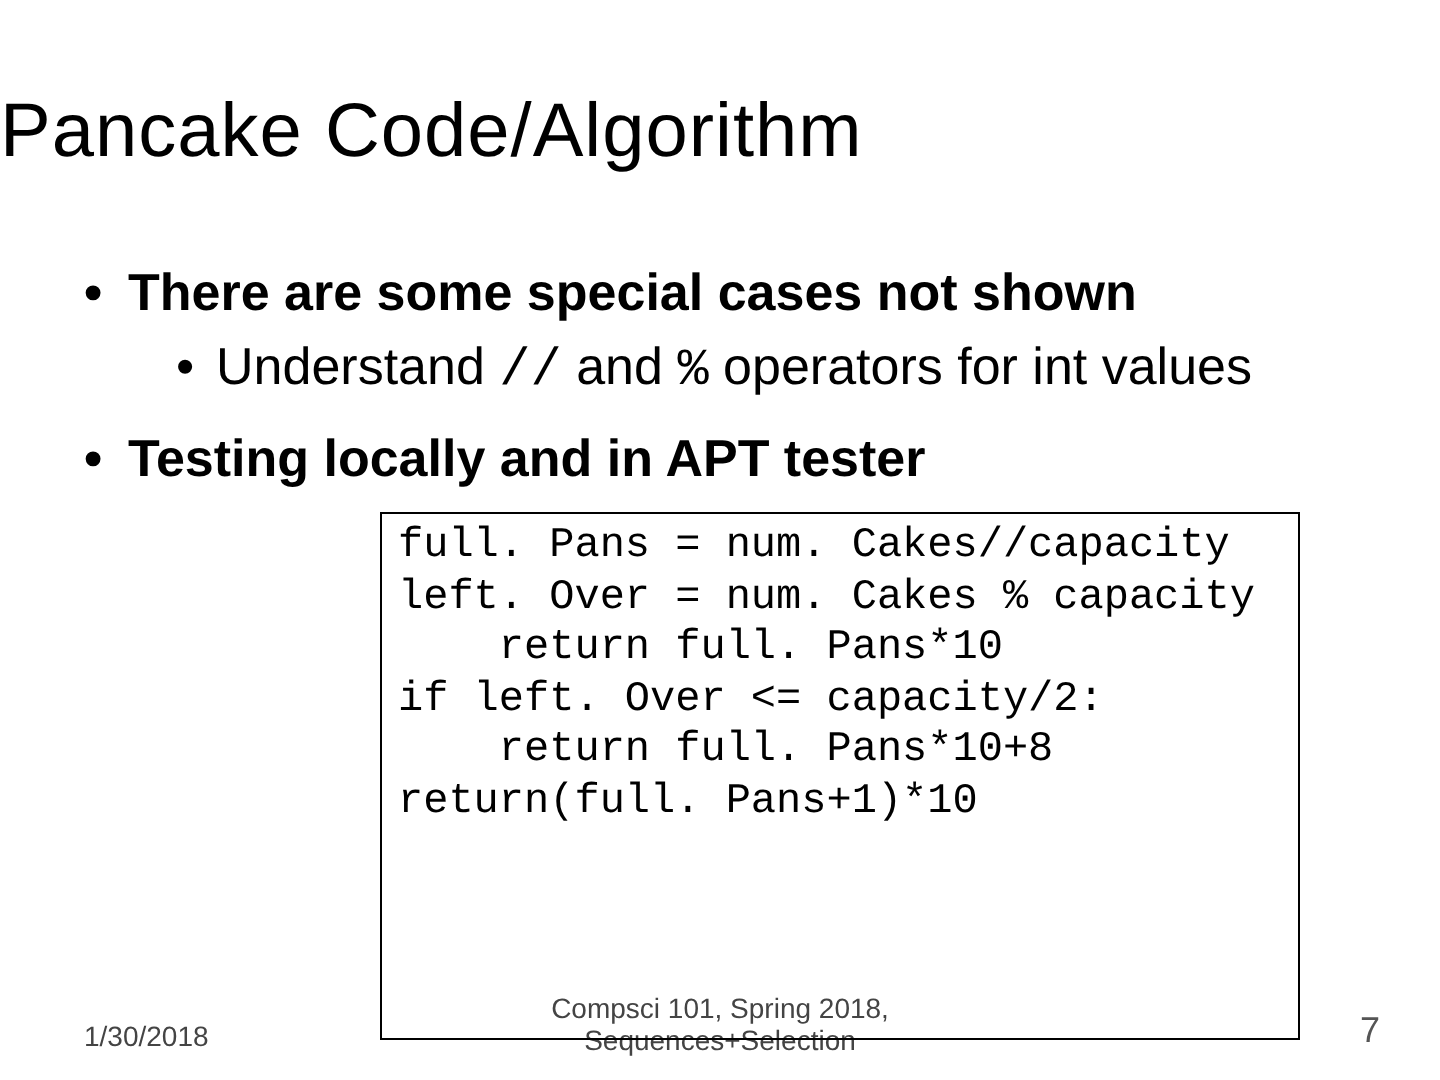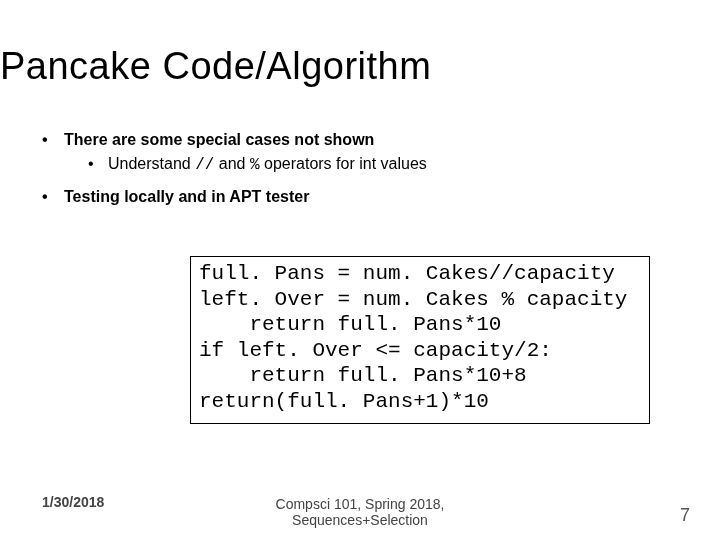--- a/index.html
+++ b/index.html
@@ -26,21 +26,21 @@
     font-size: 38px;
     font-weight: 400;
     letter-spacing: 0.5px;
     margin-top: 23px;
   }
   .bullets {
     position: absolute;
     top: 130px;
     left: 42px;
     right: 30px;
-    font-size: 16px;
+    font-size: 26px;
     line-height: 1.25;
   }
   .b1 {
     margin: 0 0 4px 0;
     font-weight: 700;
   }
   .b1 .dot, .b3 .dot {
     display: inline-block;
     width: 22px;
   }
@@ -64,21 +64,21 @@
     margin: 12px 0 0 0;
     font-weight: 700;
     position: relative;
     z-index: 2;
   }
   .code-box {
     position: absolute;
     top: 256px;
     left: 190px;
     width: 460px;
-    height: 168px;
+    height: 264px;
     border: 1px solid #000;
     box-sizing: border-box;
     padding: 4px 8px 4px 8px;
     z-index: 1;
   }
   .code-line {
     font-family: "Courier New", Courier, monospace;
     font-size: 21px;
     line-height: 1.22;
     white-space: pre;
@@ -87,22 +87,21 @@
     position: absolute;
     bottom: 14px;
     left: 0;
     width: 100%;
     font-size: 14px;
     color: #444;
   }
   .footer-date {
     position: absolute;
     left: 42px;
-    bottom: 16px;
-    font-weight: bold;
+    bottom: 0;
   }
   .footer-center {
     position: absolute;
     left: 0;
     width: 100%;
     text-align: center;
     bottom: -2px;
     line-height: 1.15;
   }
   .footer-page {

